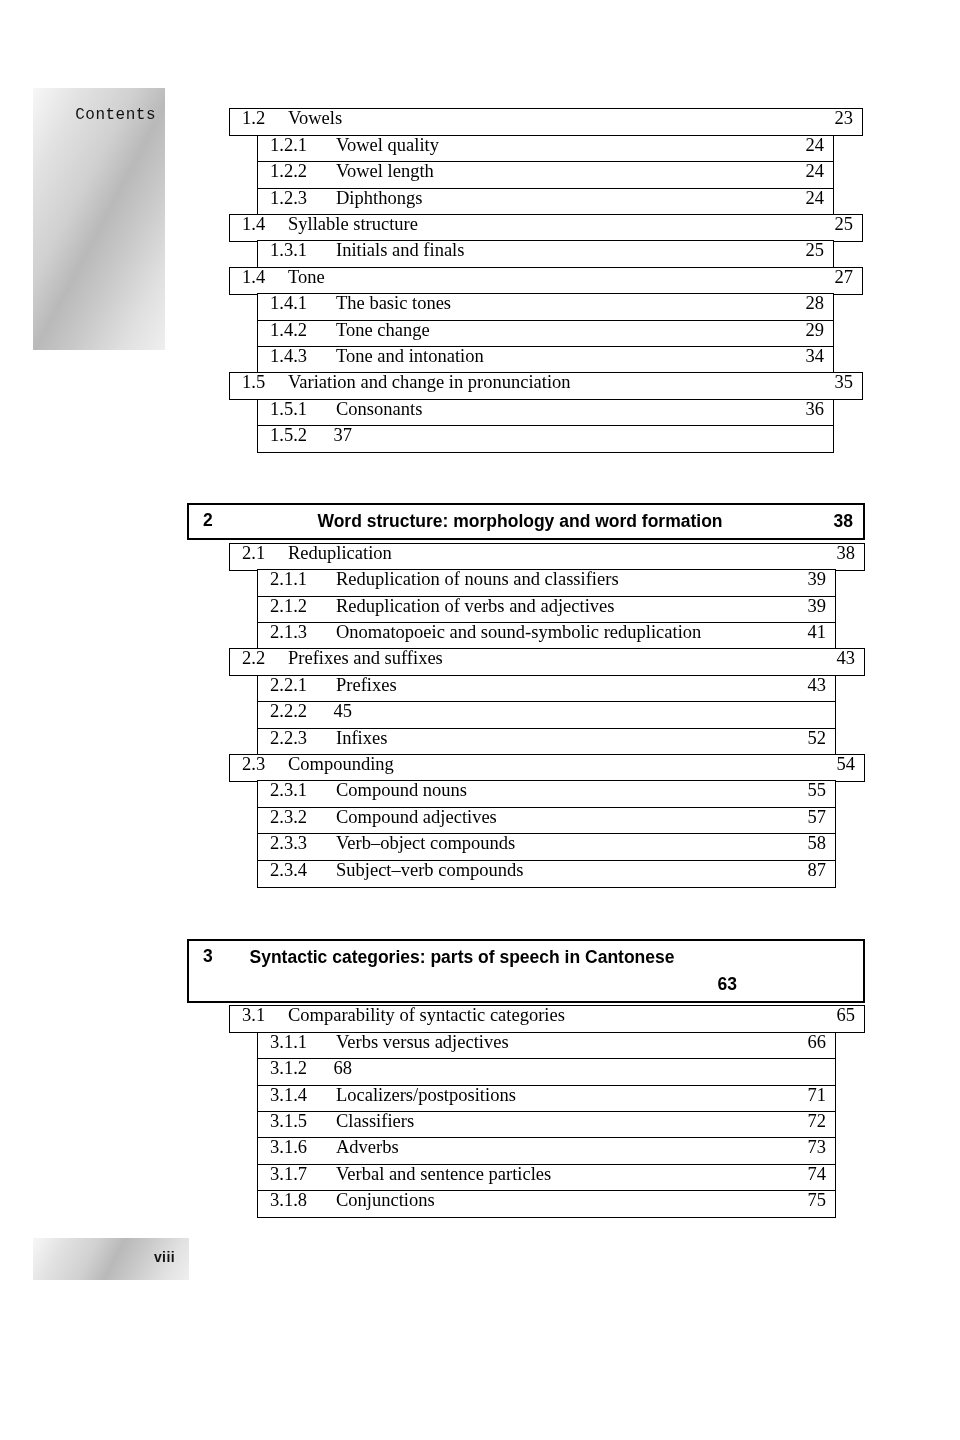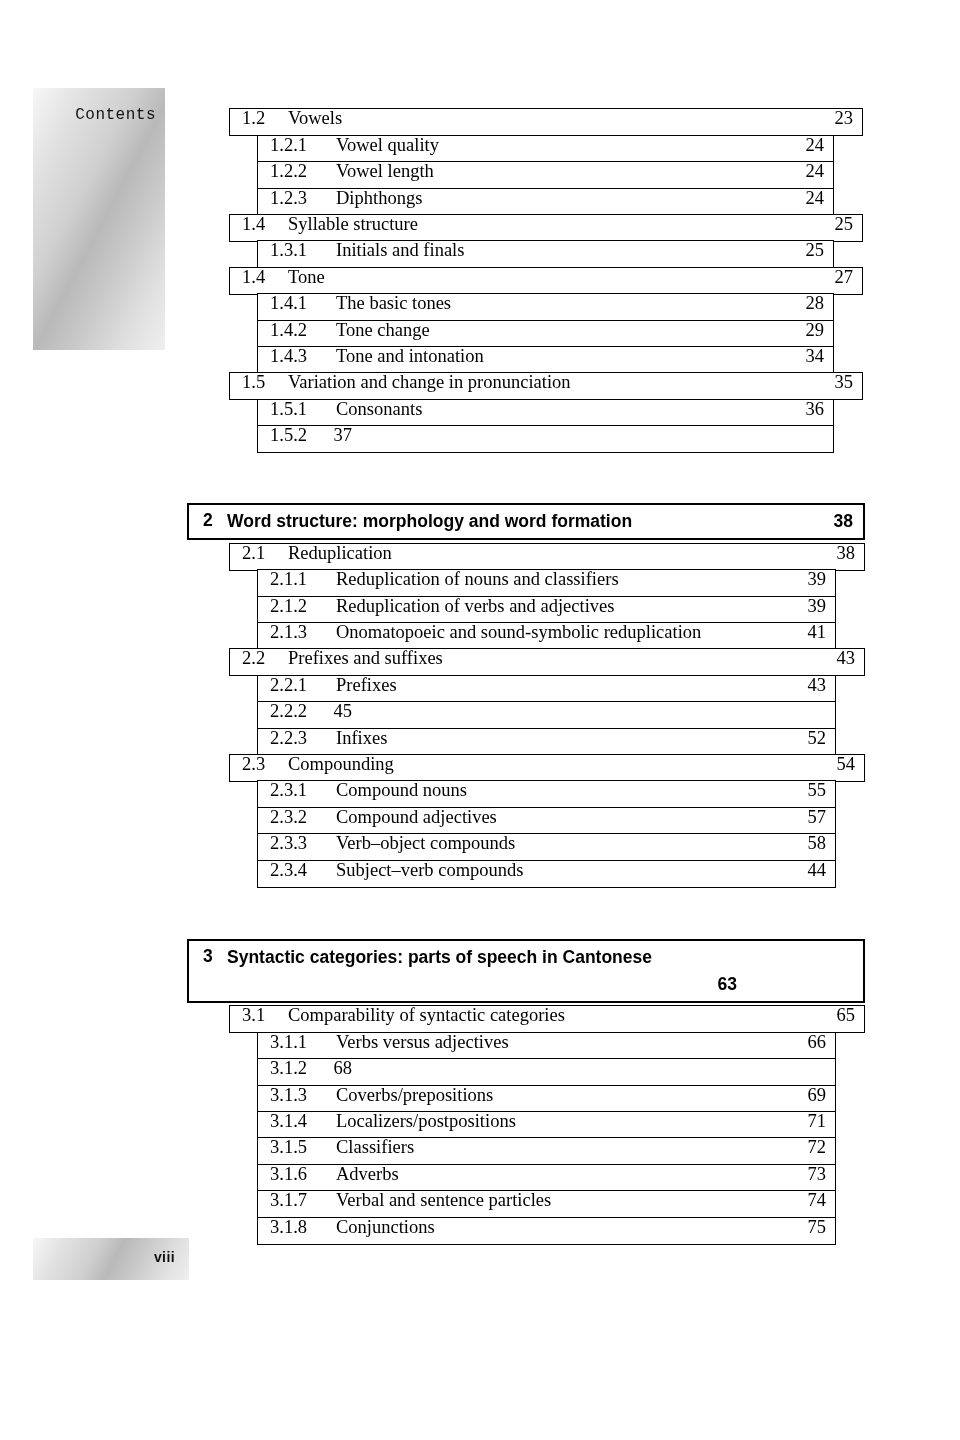--- a/index.html
+++ b/index.html
@@ -95,20 +95,21 @@
     text-align: left;
     padding-left: 14px;
     box-sizing: border-box;
     align-self: flex-start;
   }
   .chapter-head .ch-title {
     flex: 1 1 auto;
     padding-right: 12px;
     line-height: 1.28;
     align-self: flex-start;
+    text-align: center;
   }
   .chapter-head .ch-page {
     flex: 0 0 auto;
     text-align: right;
     min-width: 28px;
     align-self: flex-end;
   }
 
   
   .rows {
@@ -304,21 +305,21 @@
           <span class="r-page">57</span>
         </div>
         <div class="row lvl3">
           <span class="r-num">2.3.3</span>
           <span class="r-title">Verb–object compounds</span>
           <span class="r-page">58</span>
         </div>
         <div class="row lvl3">
           <span class="r-num">2.3.4</span>
           <span class="r-title">Subject–verb compounds</span>
-          <span class="r-page">44</span>
+          <span class="r-page">87</span>
         </div>
       </div>
     </div>
     <div class="chapter-block" style="left: 187px; top: 939px; width: 678px;">
       <div class="chapter-head" style="min-height: 64px;">
         <span class="ch-num">3</span>
         <span class="ch-title" style="max-width: 470px; white-space: normal;">Syntactic categories: parts of speech in Cantonese</span>
         <span class="ch-page">63</span>
       </div>
       <div class="rows" style="margin-top: 4px;">
@@ -330,25 +331,20 @@
         <div class="row lvl3">
           <span class="r-num">3.1.1</span>
           <span class="r-title">Verbs versus adjectives</span>
           <span class="r-page">66</span>
         </div>
         <div class="row lvl3">
           <span class="r-num">3.1.2</span>
           <span class="r-page">68</span>
         </div>
         <div class="row lvl3">
-          <span class="r-num">3.1.3</span>
-          <span class="r-title">Coverbs/prepositions</span>
-          <span class="r-page">69</span>
-        </div>
-        <div class="row lvl3">
           <span class="r-num">3.1.4</span>
           <span class="r-title">Localizers/postpositions</span>
           <span class="r-page">71</span>
         </div>
         <div class="row lvl3">
           <span class="r-num">3.1.5</span>
           <span class="r-title">Classifiers</span>
           <span class="r-page">72</span>
         </div>
         <div class="row lvl3">

